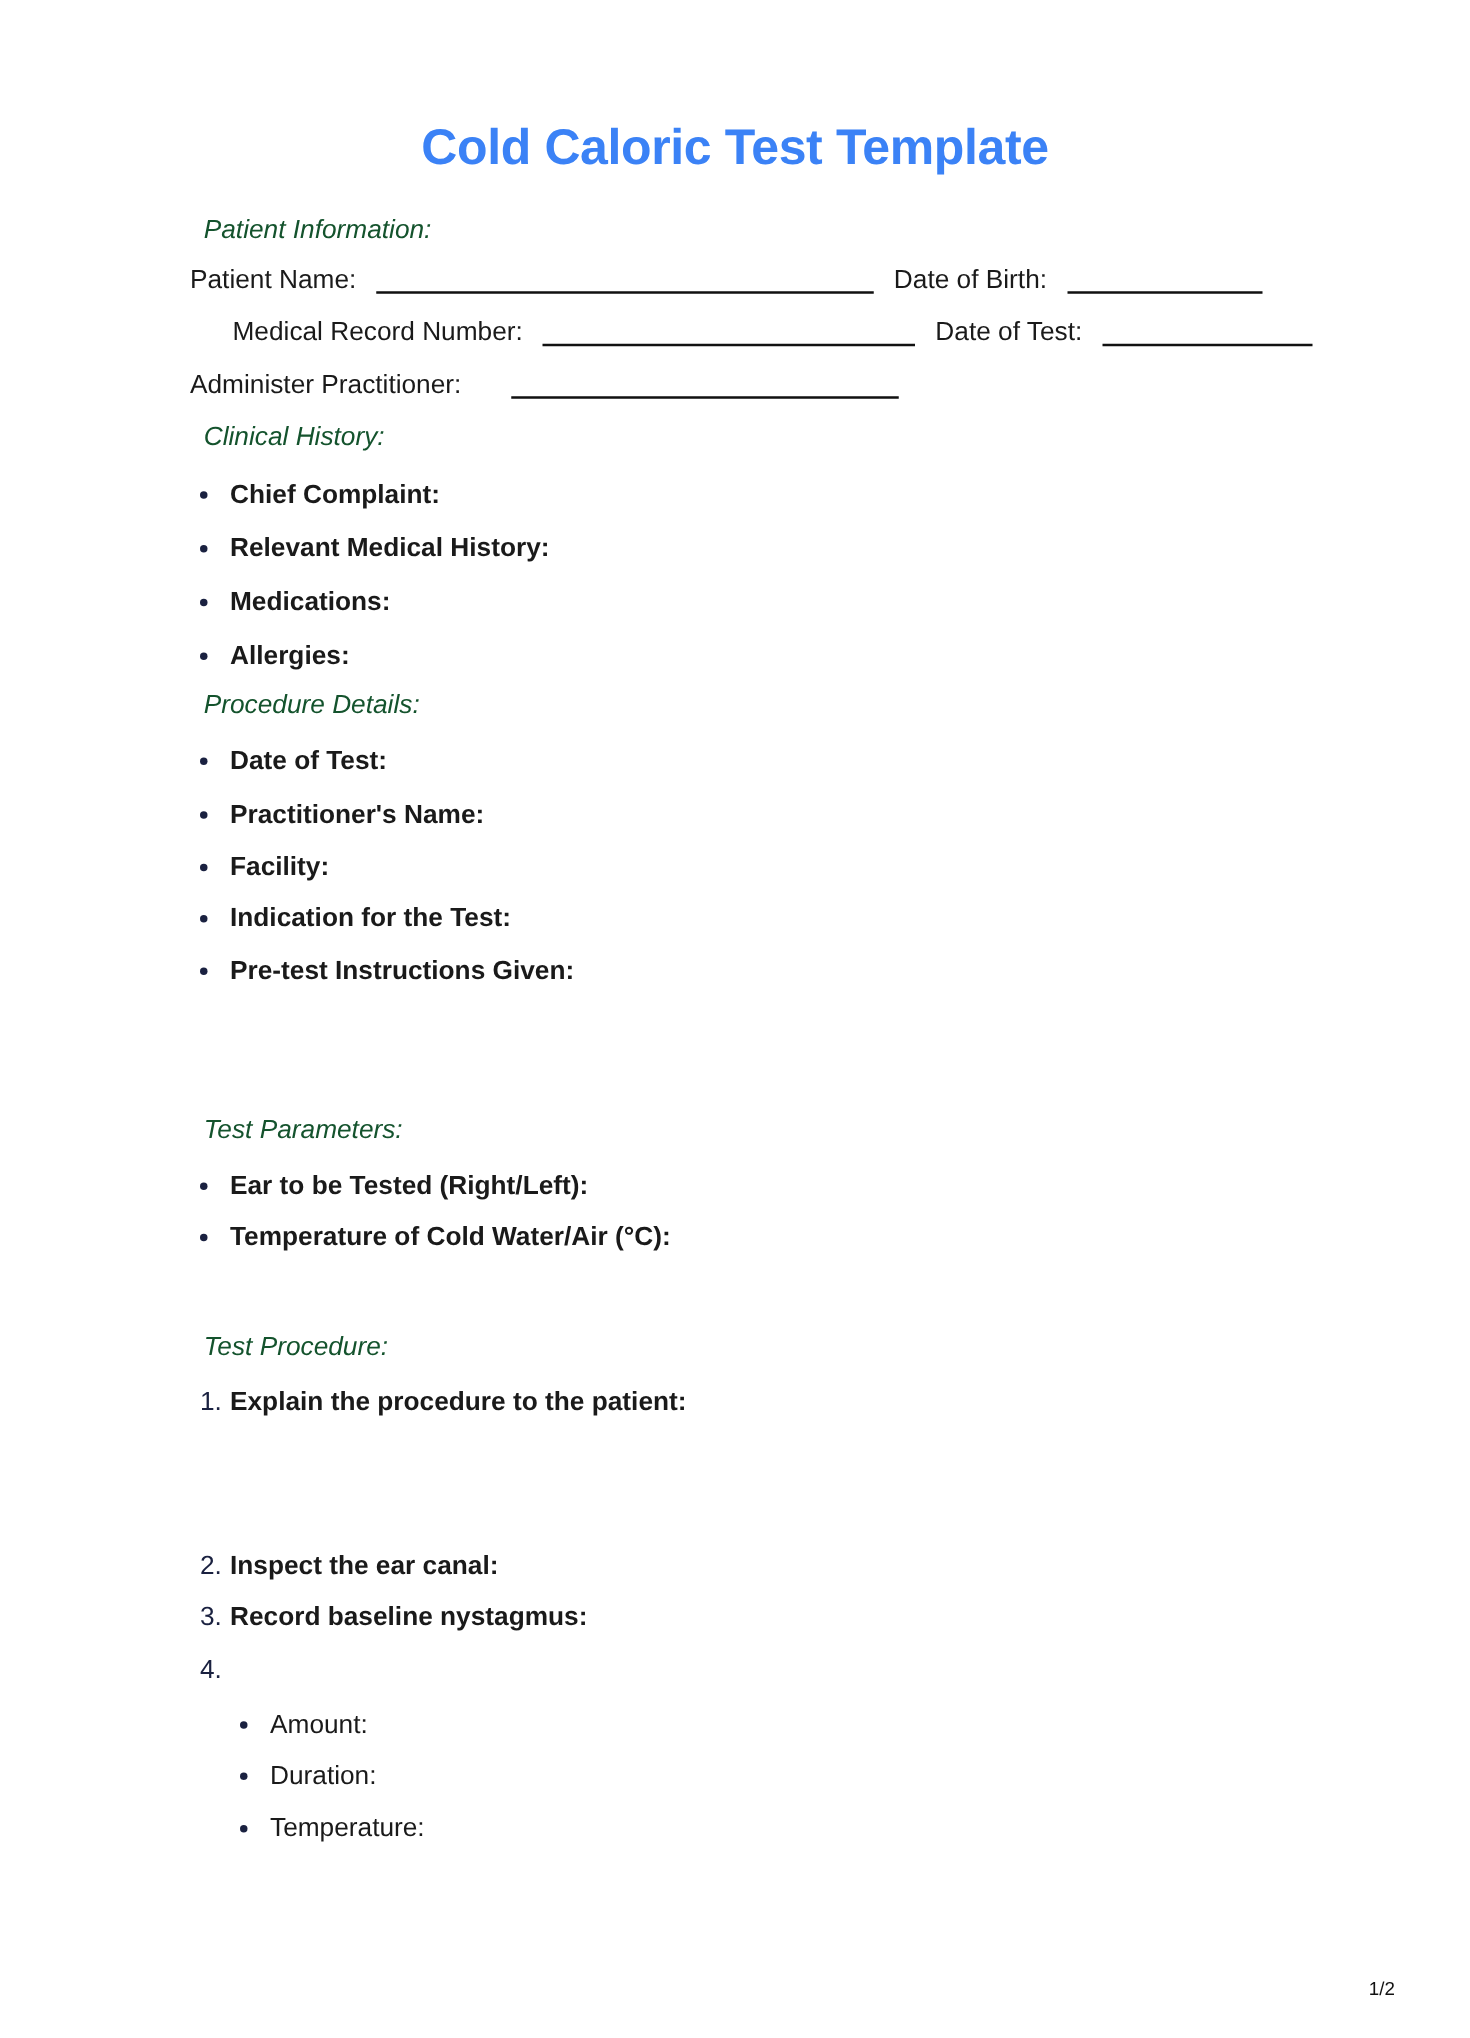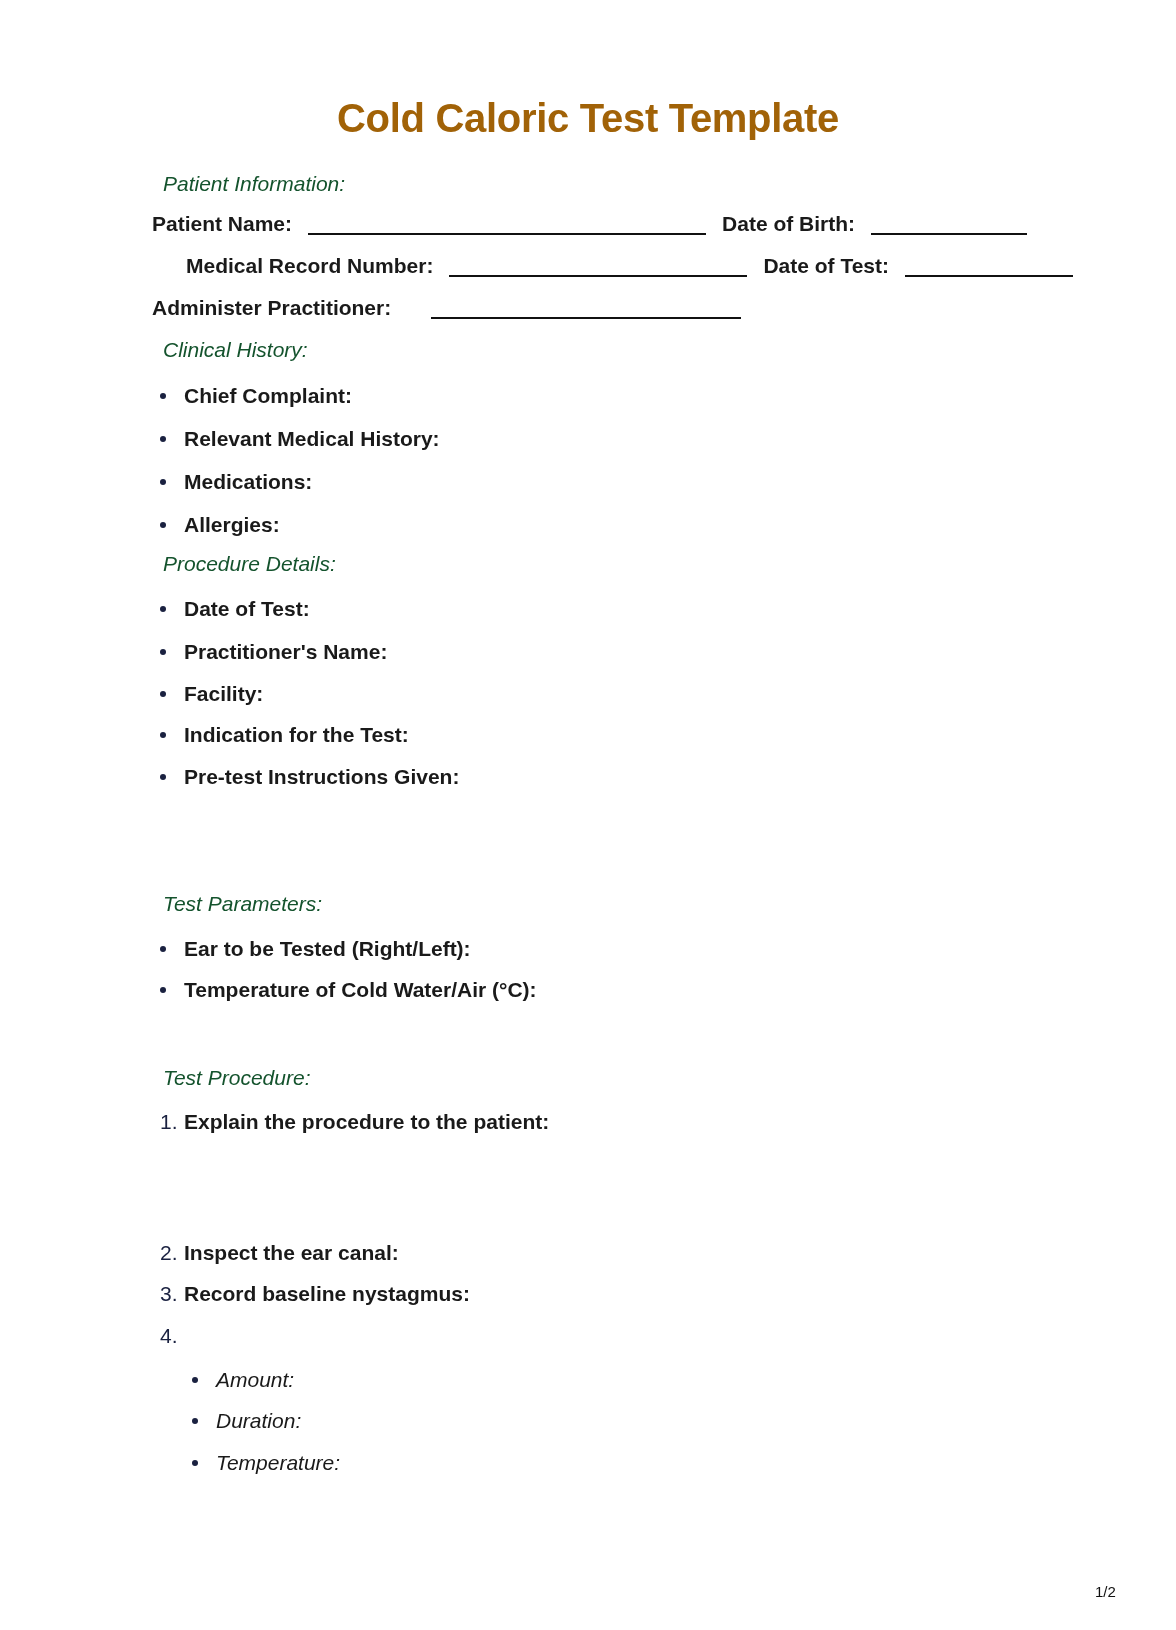--- a/index.html
+++ b/index.html
@@ -1,34 +1,34 @@
 <!DOCTYPE html>
 <html><head>
 <meta charset="utf-8">
 <style>
   html, body { margin: 0; padding: 0; background: #ffffff; }
   body { width: 1176px; height: 1630px; position: relative; overflow: hidden;
          font-family: "Liberation Sans", sans-serif; color: #1a1a1a; }
   .title { position: absolute; left: 0; width: 1176px; top: 96px; text-align: center;
-           font-size: 40px; font-weight: bold; color: #a16207; letter-spacing: -0.3px; }
+           font-size: 40px; font-weight: bold; color: #3b82f6; letter-spacing: -0.3px; }
   .section { position: absolute; left: 163px; font-style: italic; font-size: 21px; color: #14532d; }
-  .field-row { position: absolute; left: 152px; font-size: 21px; font-weight: bold; color: #1a1a1a;
+  .field-row { position: absolute; left: 152px; font-size: 21px; font-weight: normal; color: #1a1a1a;
                display: flex; align-items: flex-end; white-space: nowrap; gap: 16px; }
   .line { display: inline-block; border-bottom: 2px solid #111; height: 18px; margin-bottom: 1px; }
   ul.blist, ol.nlist { position: absolute; left: 160px; margin: 0; padding: 0; list-style: none; }
   .bitem { position: relative; padding-left: 24px; font-size: 21px; font-weight: bold;
            color: #1a1a1a; height: 43px; line-height: 24px; }
   .bullet { position: absolute; left: 0; top: 9px; width: 6px; height: 6px; border-radius: 50%;
             background: #1a2140; }
   .nitem { position: relative; padding-left: 24px; font-size: 21px; font-weight: bold; color: #1a1a1a;
            line-height: 24px; }
   .num { position: absolute; left: 0; top: 0; font-weight: normal; color: #1a2140; }
   .sublist { position: absolute; left: 192px; margin: 0; padding: 0; list-style: none; }
   .sitem { position: relative; padding-left: 24px; font-size: 21px; font-weight: normal; color: #1a1a1a;
-           height: 43px; line-height: 24px; font-style: italic; }
+           height: 43px; line-height: 24px; }
   .pagenum { position: absolute; left: 1095px; top: 1583px; font-size: 15px; color: #111; }
 </style>
 </head>
 <body>
 
 <div class="title">Cold Caloric Test Template</div>
 
 <div class="section" style="top:172px;">Patient Information:</div>
 
 <div class="field-row" style="top:212px;">

